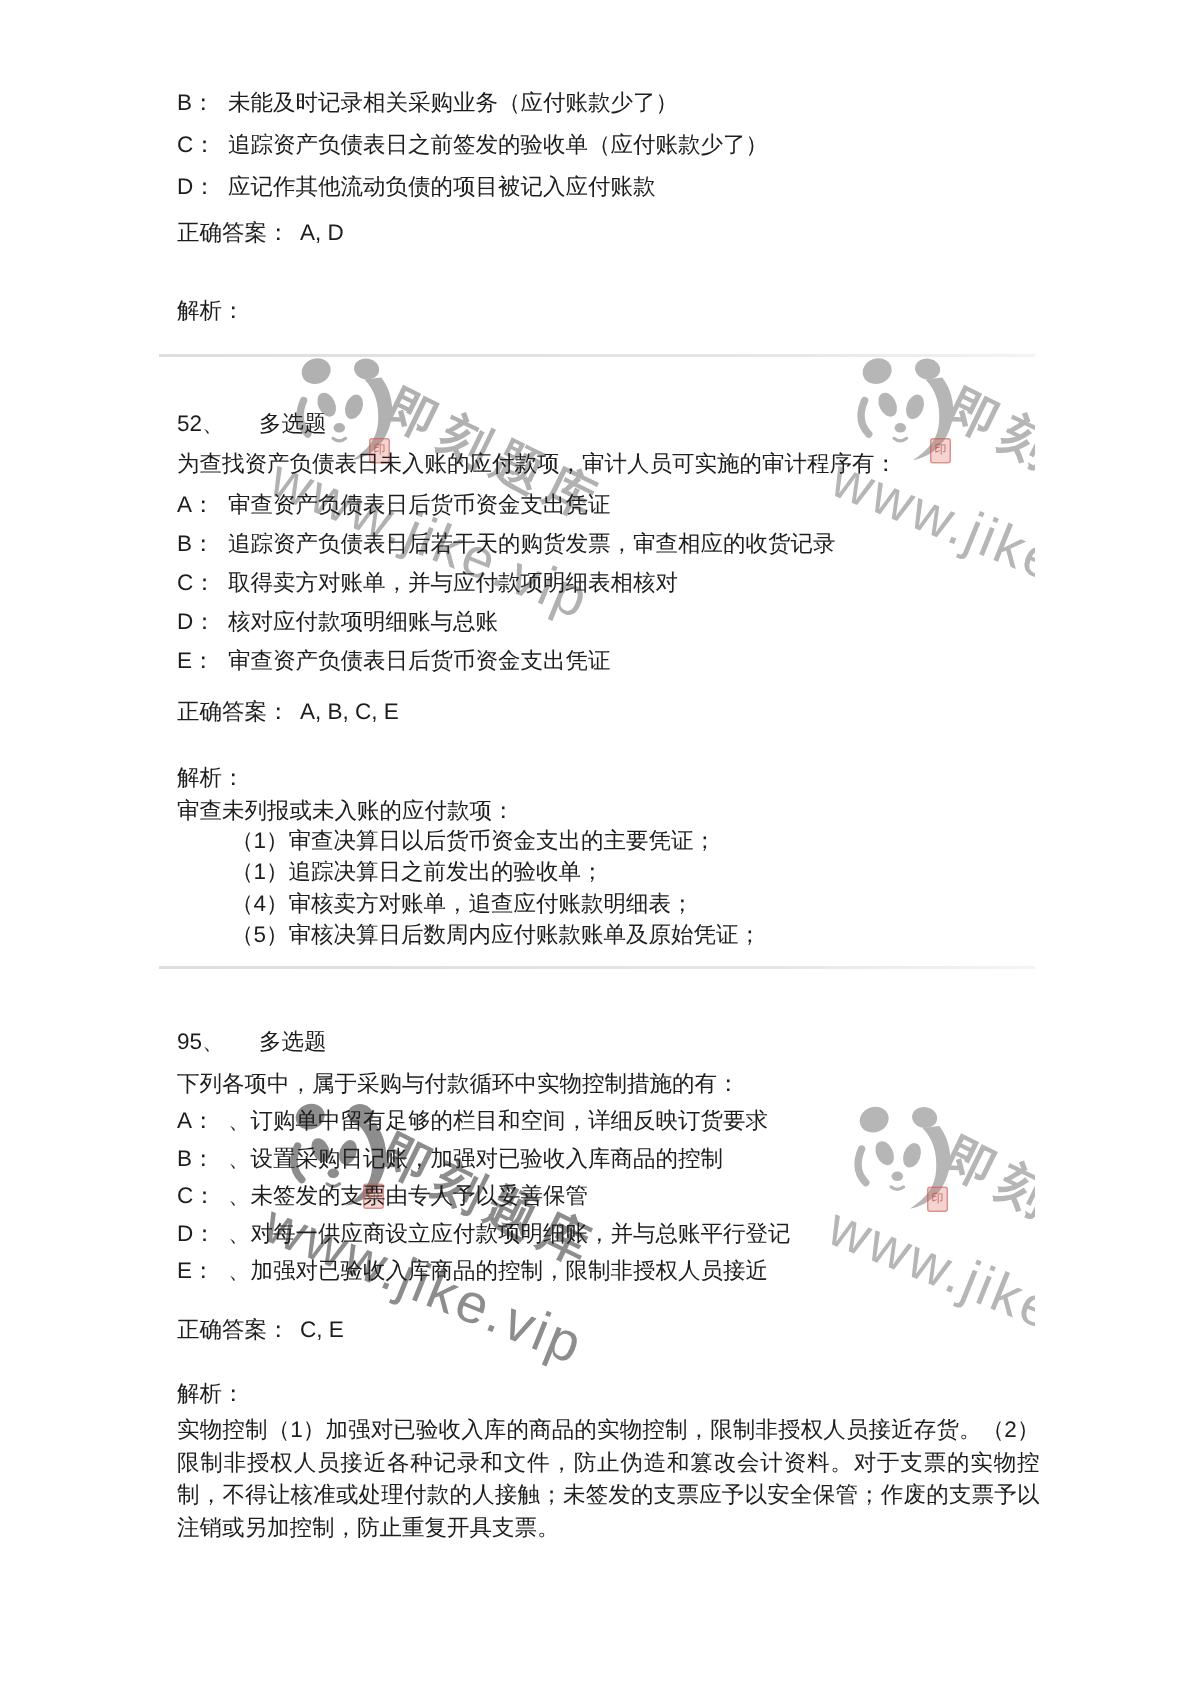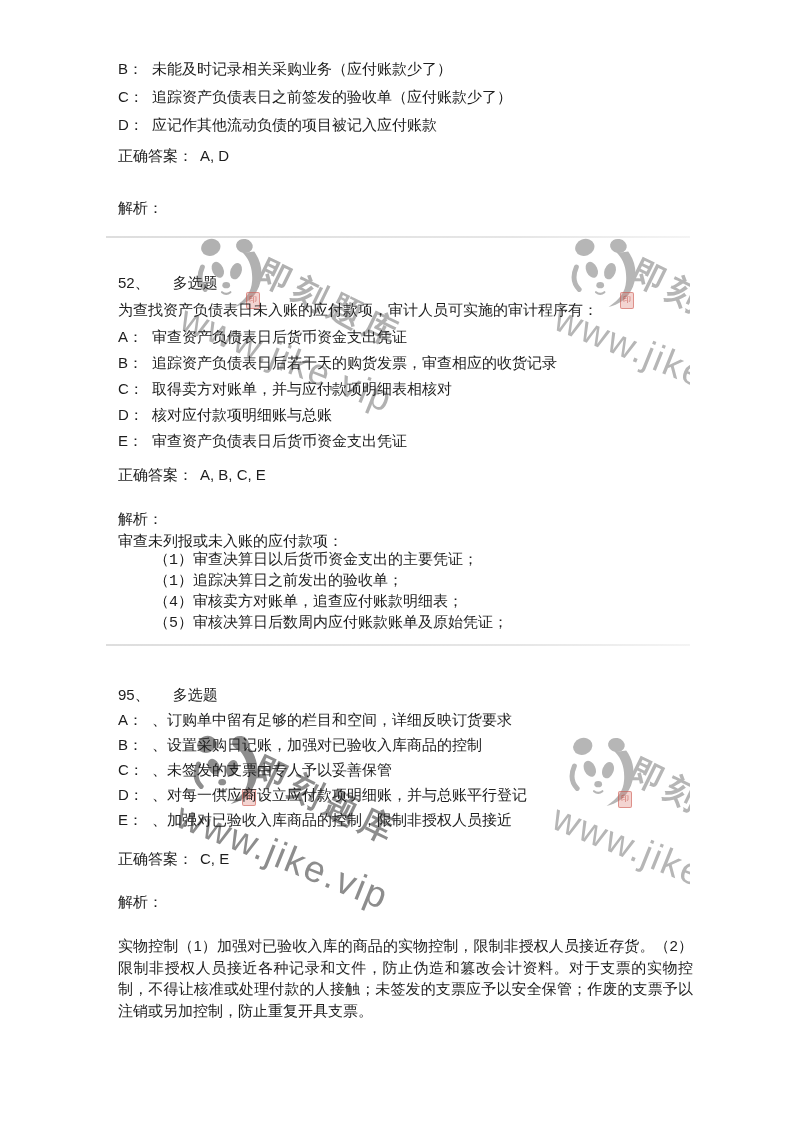--- a/index.html
+++ b/index.html
@@ -39,23 +39,23 @@
   .mt0{margin-top:0} .mt4{margin-top:4px} .mt7{margin-top:7px}
   .mt8{margin-top:8px} .mt9{margin-top:9px} .mt10{margin-top:10px} .mt13{margin-top:13px}
   .mt16{margin-top:16px} .mt21{margin-top:21px} .mt25{margin-top:25px}
   .mt26{margin-top:26px} .mt34{margin-top:34px} .mt36{margin-top:36px} .mt40{margin-top:40px}
   .divider {
     margin-top:19px; margin-left:-12px; width:584px; height:2px;
     background:linear-gradient(to right,#dedede,#e6e6e6 70%,#f4f4f4);
   }
   .qhead { display:flex;text-align:right; }
   .qhead .qtype { margin-left:23px; }
-  .items { margin-top:0;font-family:Liberation Mono, monospace; }
+  .items { margin-top:0; }
   .items .item { padding-left:36px; line-height:21px; }
-  .para { margin-top:24px; line-height:21.5px; text-align:justify; }
+  .para { margin-top:4px; line-height:21.5px; text-align:justify; }
 </style>
 </head>
 <body>
 
 <div class="page">
 
   <div class="wm-layer">
     <div class="wm" style="left:190px;top:234px;color:#b1b1b1;">
       <svg class="panda" width="70" height="76" viewBox="0 0 100 104">
         <ellipse cx="24" cy="14" rx="14" ry="12" transform="rotate(-20 24 14)" fill="currentColor"></ellipse>
@@ -185,20 +185,23 @@
       <div class="item">（4）审核卖方对账单，追查应付账款明细表；</div>
       <div class="item">（5）审核决算日后数周内应付账款账单及原始凭证；</div>
     </div>
 
     <div class="divider" style="margin-top:10px;"></div>
 
     <div class="qhead mt40">
       <span>95、</span>
       <span class="qtype">多选题</span>
     </div>
+    <div class="row mt10">
+      <span>下列各项中，属于采购与付款循环中实物控制措施的有：</span>
+    </div>
     <div class="row opt mt7">
       <span class="lbl">A：</span>
       <span class="txt">、订购单中留有足够的栏目和空间，详细反映订货要求</span>
     </div>
     <div class="row opt mt7">
       <span class="lbl">B：</span>
       <span class="txt">、设置采购日记账，加强对已验收入库商品的控制</span>
     </div>
     <div class="row opt mt7">
       <span class="lbl">C：</span>

